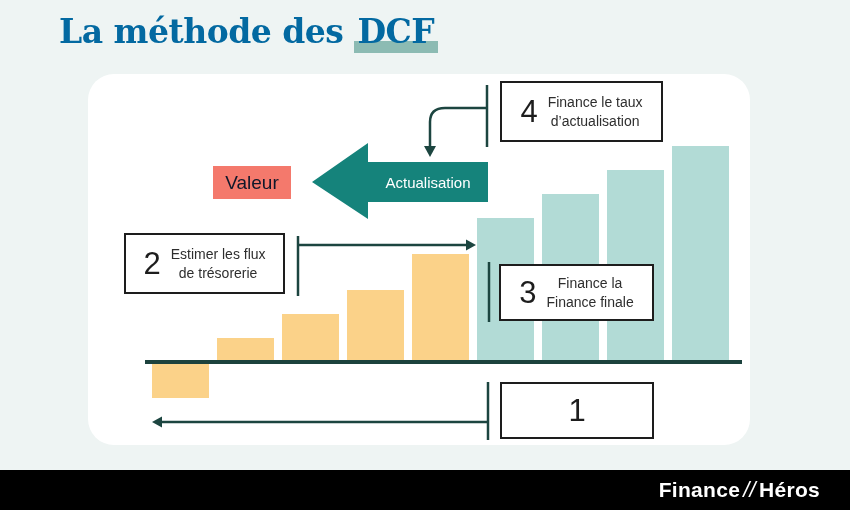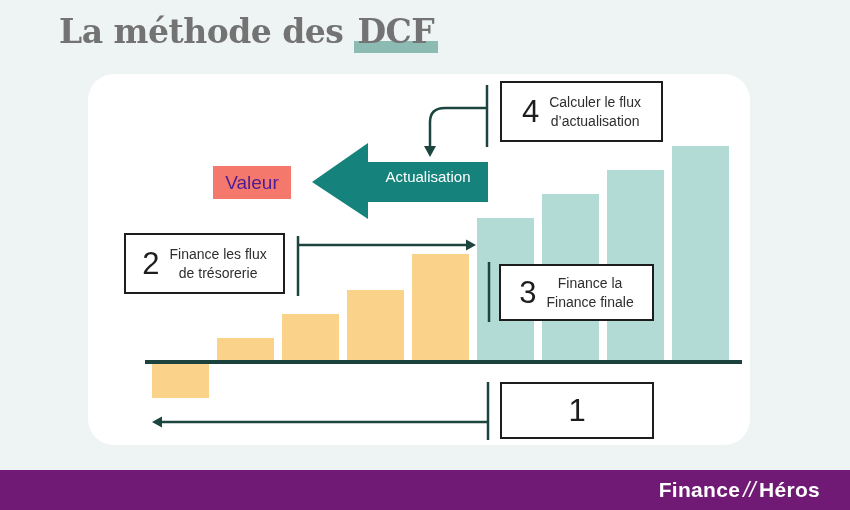--- a/index.html
+++ b/index.html
@@ -2,21 +2,21 @@
 <html><head>
 <meta charset="utf-8">
 <style>
   * { margin:0; padding:0; box-sizing:border-box; }
   html,body { width:850px; height:510px; }
   body { font-family:"Liberation Sans", sans-serif; }
   .stage { position:relative; width:850px; height:510px; background:#eef4f3; overflow:hidden; }
 
   
   .title { position:absolute; left:59px; top:12px; font-family:"DejaVu Serif", serif;
-           font-weight:700; font-size:33px; color:#737373; letter-spacing:-0.5px; }
+           font-weight:700; font-size:33px; color:#0369a1; letter-spacing:-0.5px; }
   .title .hl { box-shadow: inset 0 -12px 0 rgba(134,183,175,0.95); padding:0 4px 2px 3px; }
 
   
   .card { position:absolute; left:88px; top:74px; width:662px; height:371px;
           background:#ffffff; border-radius:26px; }
 
   
   .bar { position:absolute; z-index:2; }
 
   
@@ -28,34 +28,34 @@
              display:flex; align-items:center; justify-content:center; gap:10px; }
   .stepbox .num { font-size:31px; color:#1d1d1d; font-weight:500; line-height:1; }
   .stepbox .lines { font-size:14px; color:#2e2e2e; text-align:center; line-height:1.35; }
   #box4 { left:500px; top:81px;  width:163px; height:61px; }
   #box2 { left:124px; top:233px; width:161px; height:61px; }
   #box3 { left:499px; top:264px; width:155px; height:57px; }
   #box1 { left:500px; top:382px; width:154px; height:57px; }
 
   
   .valeur { position:absolute; left:213px; top:166px; width:78px; height:33px;
-            background:#f4796c; color:#4c1d95; font-size:19px; z-index:5;
+            background:#f4796c; color:#0f172a; font-size:19px; z-index:5;
             display:flex; align-items:center; justify-content:center; }
 
   
   .bigarrow-svg { position:absolute; left:310px; top:140px; width:180px; height:80px; z-index:4; }
-  .bigarrow-label { position:absolute; left:368px; top:156px; width:120px; height:40px; z-index:5;
+  .bigarrow-label { position:absolute; left:368px; top:162px; width:120px; height:40px; z-index:5;
                     display:flex; align-items:center; justify-content:center;
                     color:#ffffff; font-size:15px; }
 
   
   .connectors { position:absolute; left:0; top:0; width:850px; height:510px; z-index:4; }
 
   
-  .footer { position:absolute; left:0; top:470px; width:850px; height:40px; background:#701a75;
+  .footer { position:absolute; left:0; top:470px; width:850px; height:40px; background:#000000;
             display:flex; align-items:center; justify-content:flex-end; padding-right:30px; z-index:8; }
   .brand { color:#ffffff; font-size:21px; font-weight:700; letter-spacing:0.3px; display:flex; align-items:baseline; }
   .brand .slashes { font-style:italic; font-weight:400; font-size:22px; padding:0 3px; }
 </style>
 </head>
 <body>
 
 <div class="stage">
 
   <h1 class="title"><span>La méthode des</span> <span class="hl">DCF</span></h1>
@@ -95,26 +95,26 @@
 
   <svg class="bigarrow-svg" viewBox="0 0 180 80">
     <polygon points="2,42 58,3 58,22 178,22 178,62 58,62 58,79" fill="#15837B"></polygon>
   </svg>
   <div class="bigarrow-label">Actualisation</div>
 
   <div class="valeur">Valeur</div>
 
   <div class="stepbox" id="box4">
     <span class="num">4</span>
-    <span class="lines"><span>Calculer le flux</span><br><span>d’actualisation</span></span>
+    <span class="lines"><span>Finance le taux</span><br><span>d’actualisation</span></span>
   </div>
 
   <div class="stepbox" id="box2">
     <span class="num">2</span>
-    <span class="lines"><span>Finance les flux</span><br><span>de trésorerie</span></span>
+    <span class="lines"><span>Estimer les flux</span><br><span>de trésorerie</span></span>
   </div>
 
   <div class="stepbox" id="box3">
     <span class="num">3</span>
     <span class="lines"><span>Finance la</span><br><span>Finance finale</span></span>
   </div>
 
   <div class="stepbox" id="box1">
     <span class="num">1</span>
   </div>

